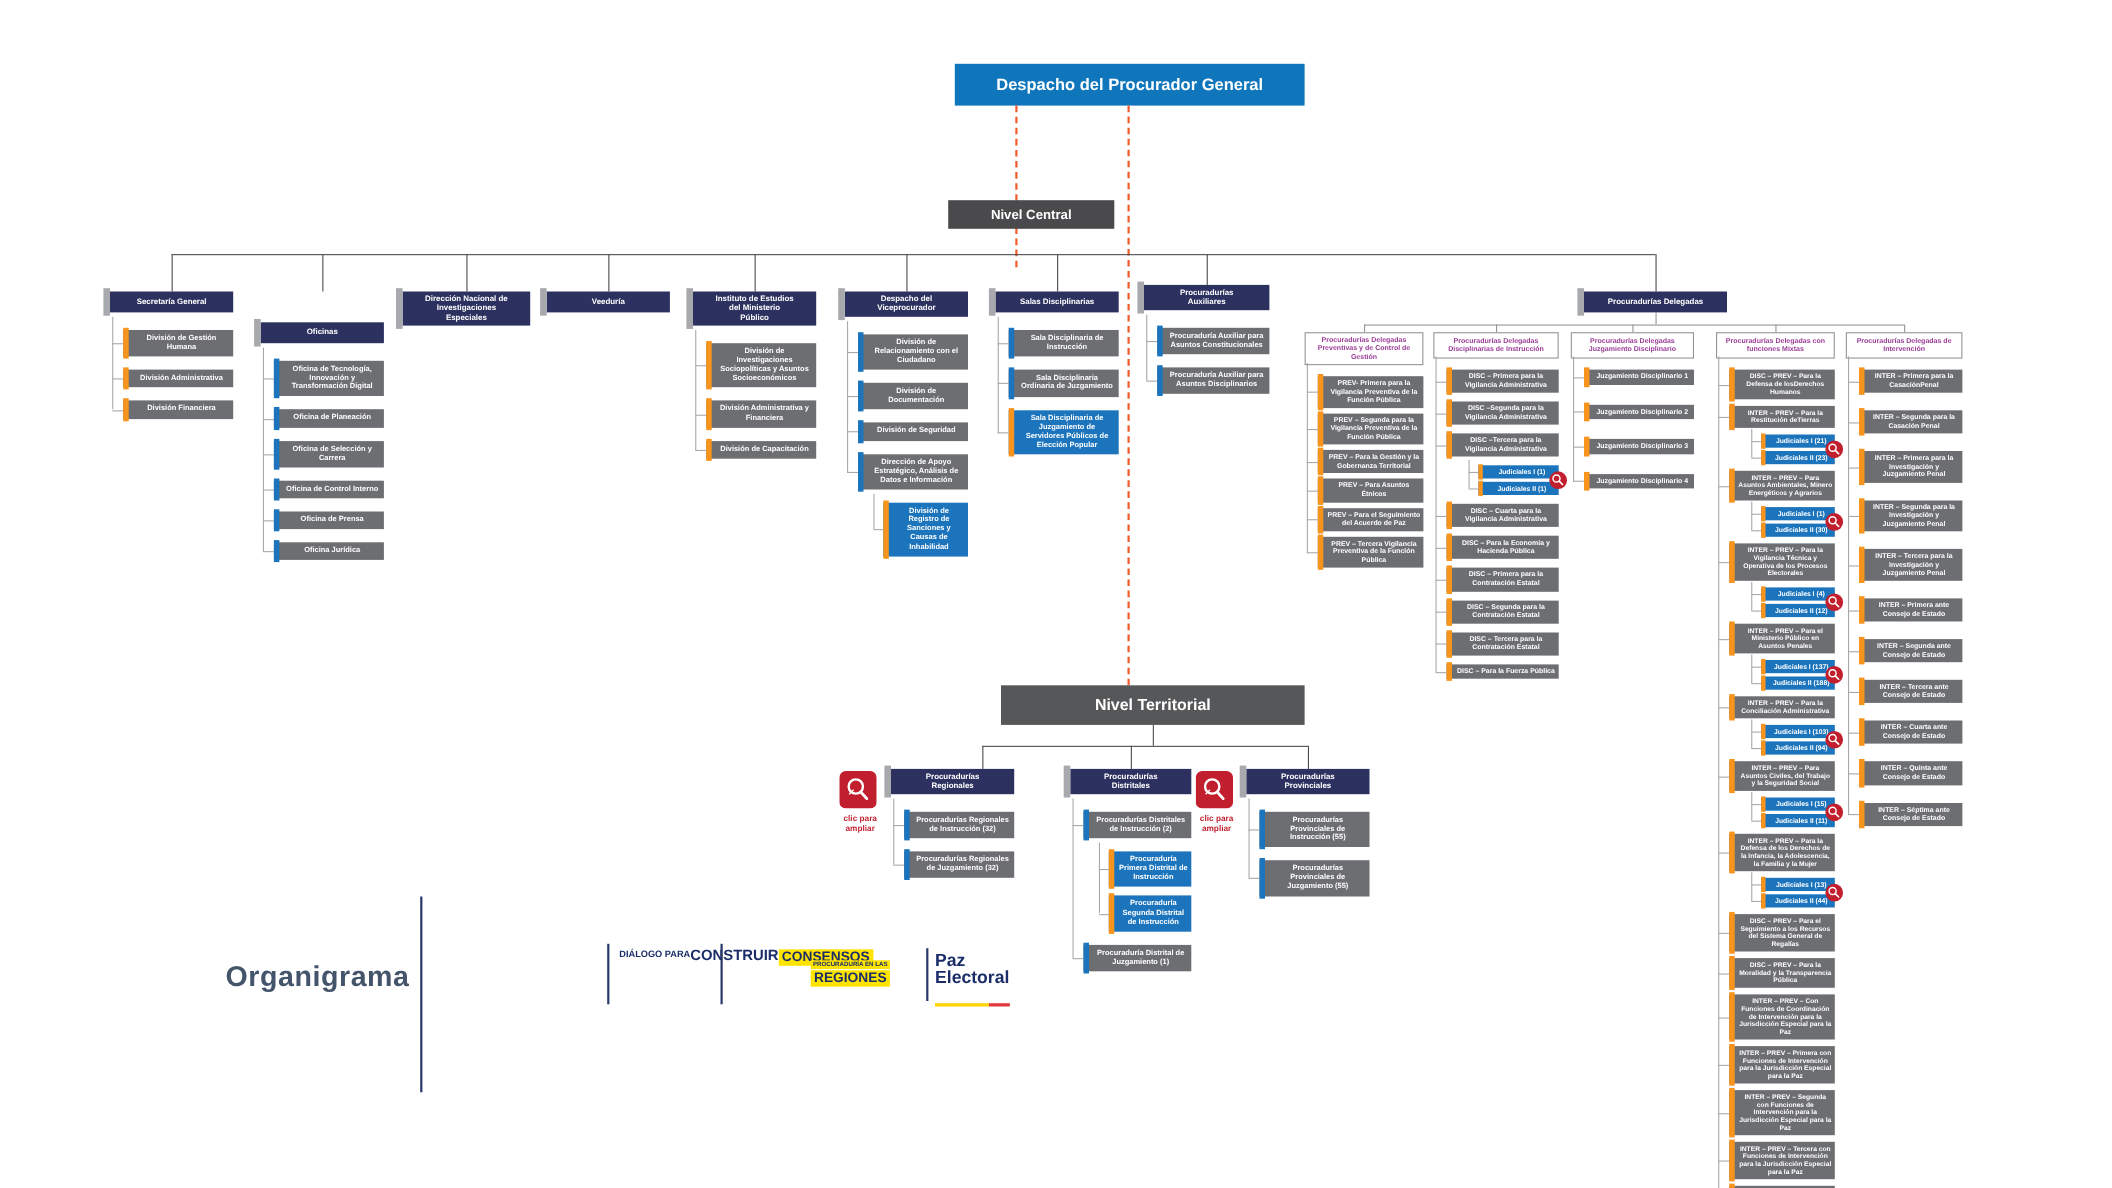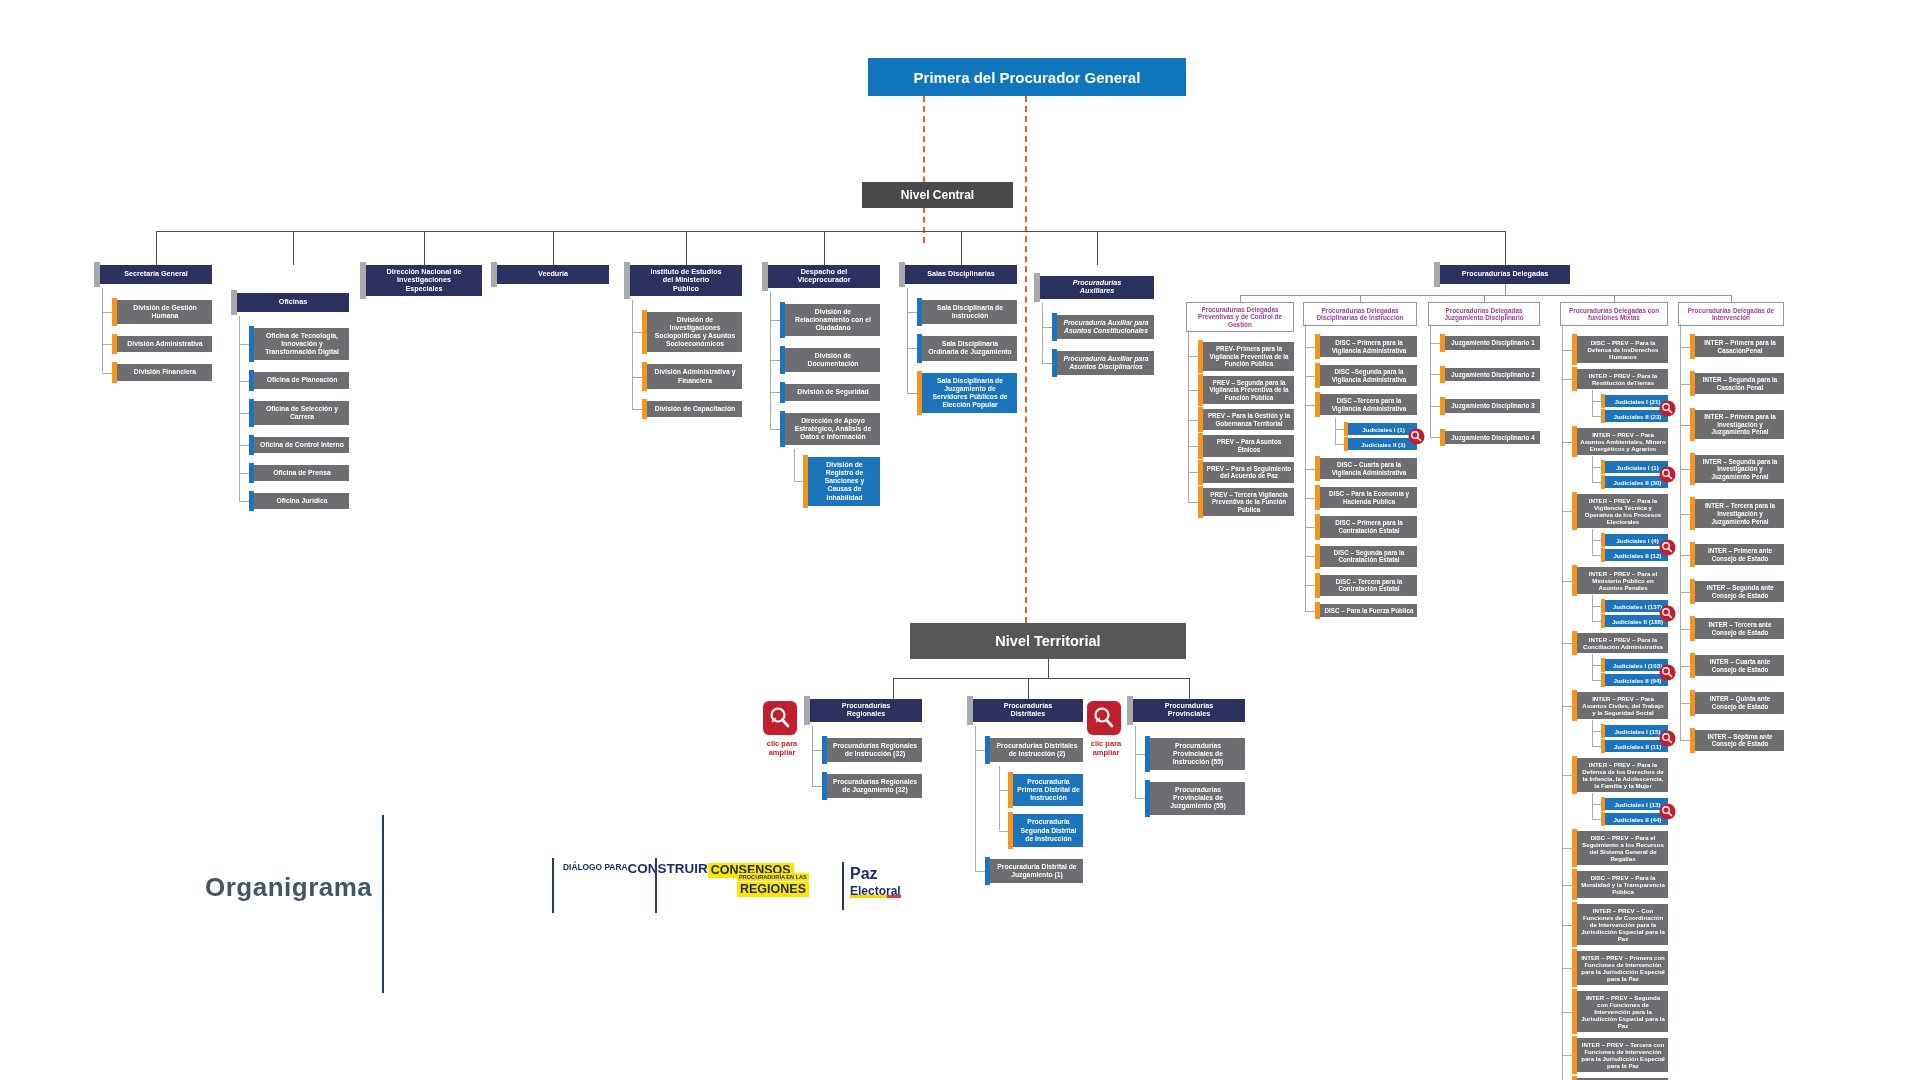--- a/index.html
+++ b/index.html
@@ -66,28 +66,28 @@
   .pgn3{font-size:5px;font-weight:bold;letter-spacing:3px;margin-top:3px}
   .dialogo{position:absolute;left:563px;top:862px;color:#1b2d69;display:flex;align-items:flex-start}
   .dlg1{font-size:8.4px;font-weight:bold}
   .dlg2{font-size:13.5px;font-weight:bold;line-height:1}
   .dlg3{font-size:12.5px;font-weight:bold;line-height:1;background:#ffe400;padding:1px 3px;margin-top:1px}
   .regiones{position:absolute;left:737px;top:873px;color:#1b2d69;display:flex;flex-direction:column;align-items:flex-start}
   .reg1{font-size:5.6px;font-weight:bold;background:#ffe400;padding:1px 2px}
   .reg2{font-size:12.5px;font-weight:bold;background:#ffe400;padding:0 3px 1px;margin-top:1px}
   .paz{position:absolute;left:850px;top:866px;color:#1b2d69}
   .paz1{font-size:16px;font-weight:bold;line-height:.95}
-  .paz2{font-size:12px;font-weight:bold;line-height:1;display:inline-block;padding-bottom:1px;background:linear-gradient(90deg,#ffd400 0 72%,#e03a3e 72% 100%) bottom left/100% 3px no-repeat}
+  .paz2{font-size:16px;font-weight:bold;line-height:1;display:inline-block;padding-bottom:17px;background:linear-gradient(90deg,#ffd400 0 72%,#e03a3e 72% 100%) bottom left/100% 3px no-repeat}
 </style>
 </head>
 <body>
 
 <div class="stage">
 
-  <div class="bigbox titlebox" style="left:868px;top:58px;width:318px;height:38px">Primera del Procurador General</div>
+  <div class="bigbox titlebox" style="left:868px;top:58px;width:318px;height:38px">Despacho del Procurador General</div>
   <div class="ln dash" style="left:923px;top:96px;height:147px"></div>
   <div class="ln dash" style="left:1025px;top:96px;height:527px"></div>
   <div class="bigbox nivelc" style="left:862px;top:182px;width:151px;height:26px">Nivel Central</div>
 
   <div id="lines">
       <div class="ln h" style="left: 156px; top: 231px; width: 1349px;"></div>
       <div class="ln v" style="left: 156px; top: 231px; height: 34px;"></div>
       <div class="ln v" style="left: 293px; top: 231px; height: 34px;"></div>
       <div class="ln v" style="left: 424px; top: 231px; height: 34px;"></div>
       <div class="ln v" style="left: 553px; top: 231px; height: 34px;"></div>
@@ -188,21 +188,21 @@
       </div>
       <div class="col" style="left: 905px; top: 265px; width: 112px;">
         <div class="hdr">Salas Disciplinarias</div>
         <div class="kids">
           <span class="vline" style="height: 105.5px;"></span>
           <div class="node"><span class="bar blue"></span><span class="txt">Sala Disciplinaria de Instrucción</span></div>
           <div class="node"><span class="bar blue"></span><span class="txt">Sala Disciplinaria Ordinaria de Juzgamiento</span></div>
           <div class="node bluebox"><span class="bar orange"></span><span class="txt">Sala Disciplinaria de Juzgamiento de Servidores Públicos de Elección Popular</span></div>
         </div>
       </div>
-      <div class="col" style="left: 1040px; top: 276px; width: 114px; font-style: italic;">
+      <div class="col" style="left: 1040px; top: 259px; width: 114px;">
         <div class="hdr">Procuradurías Auxiliares</div>
         <div class="kids">
           <span class="vline" style="height: 60px;"></span>
           <div class="node"><span class="bar blue"></span><span class="txt">Procuraduría Auxiliar para Asuntos Constitucionales</span></div>
           <div class="node"><span class="bar blue"></span><span class="txt">Procuraduría Auxiliar para Asuntos Disciplinarios</span></div>
         </div>
       </div>
       <div class="col" style="left: 1186px; top: 302px; width: 108px;">
         <div class="hdr ghdr">Procuradurías Delegadas Preventivas y de Control de Gestión</div>
         <div class="kids dkids" style="gap: 5px;">

